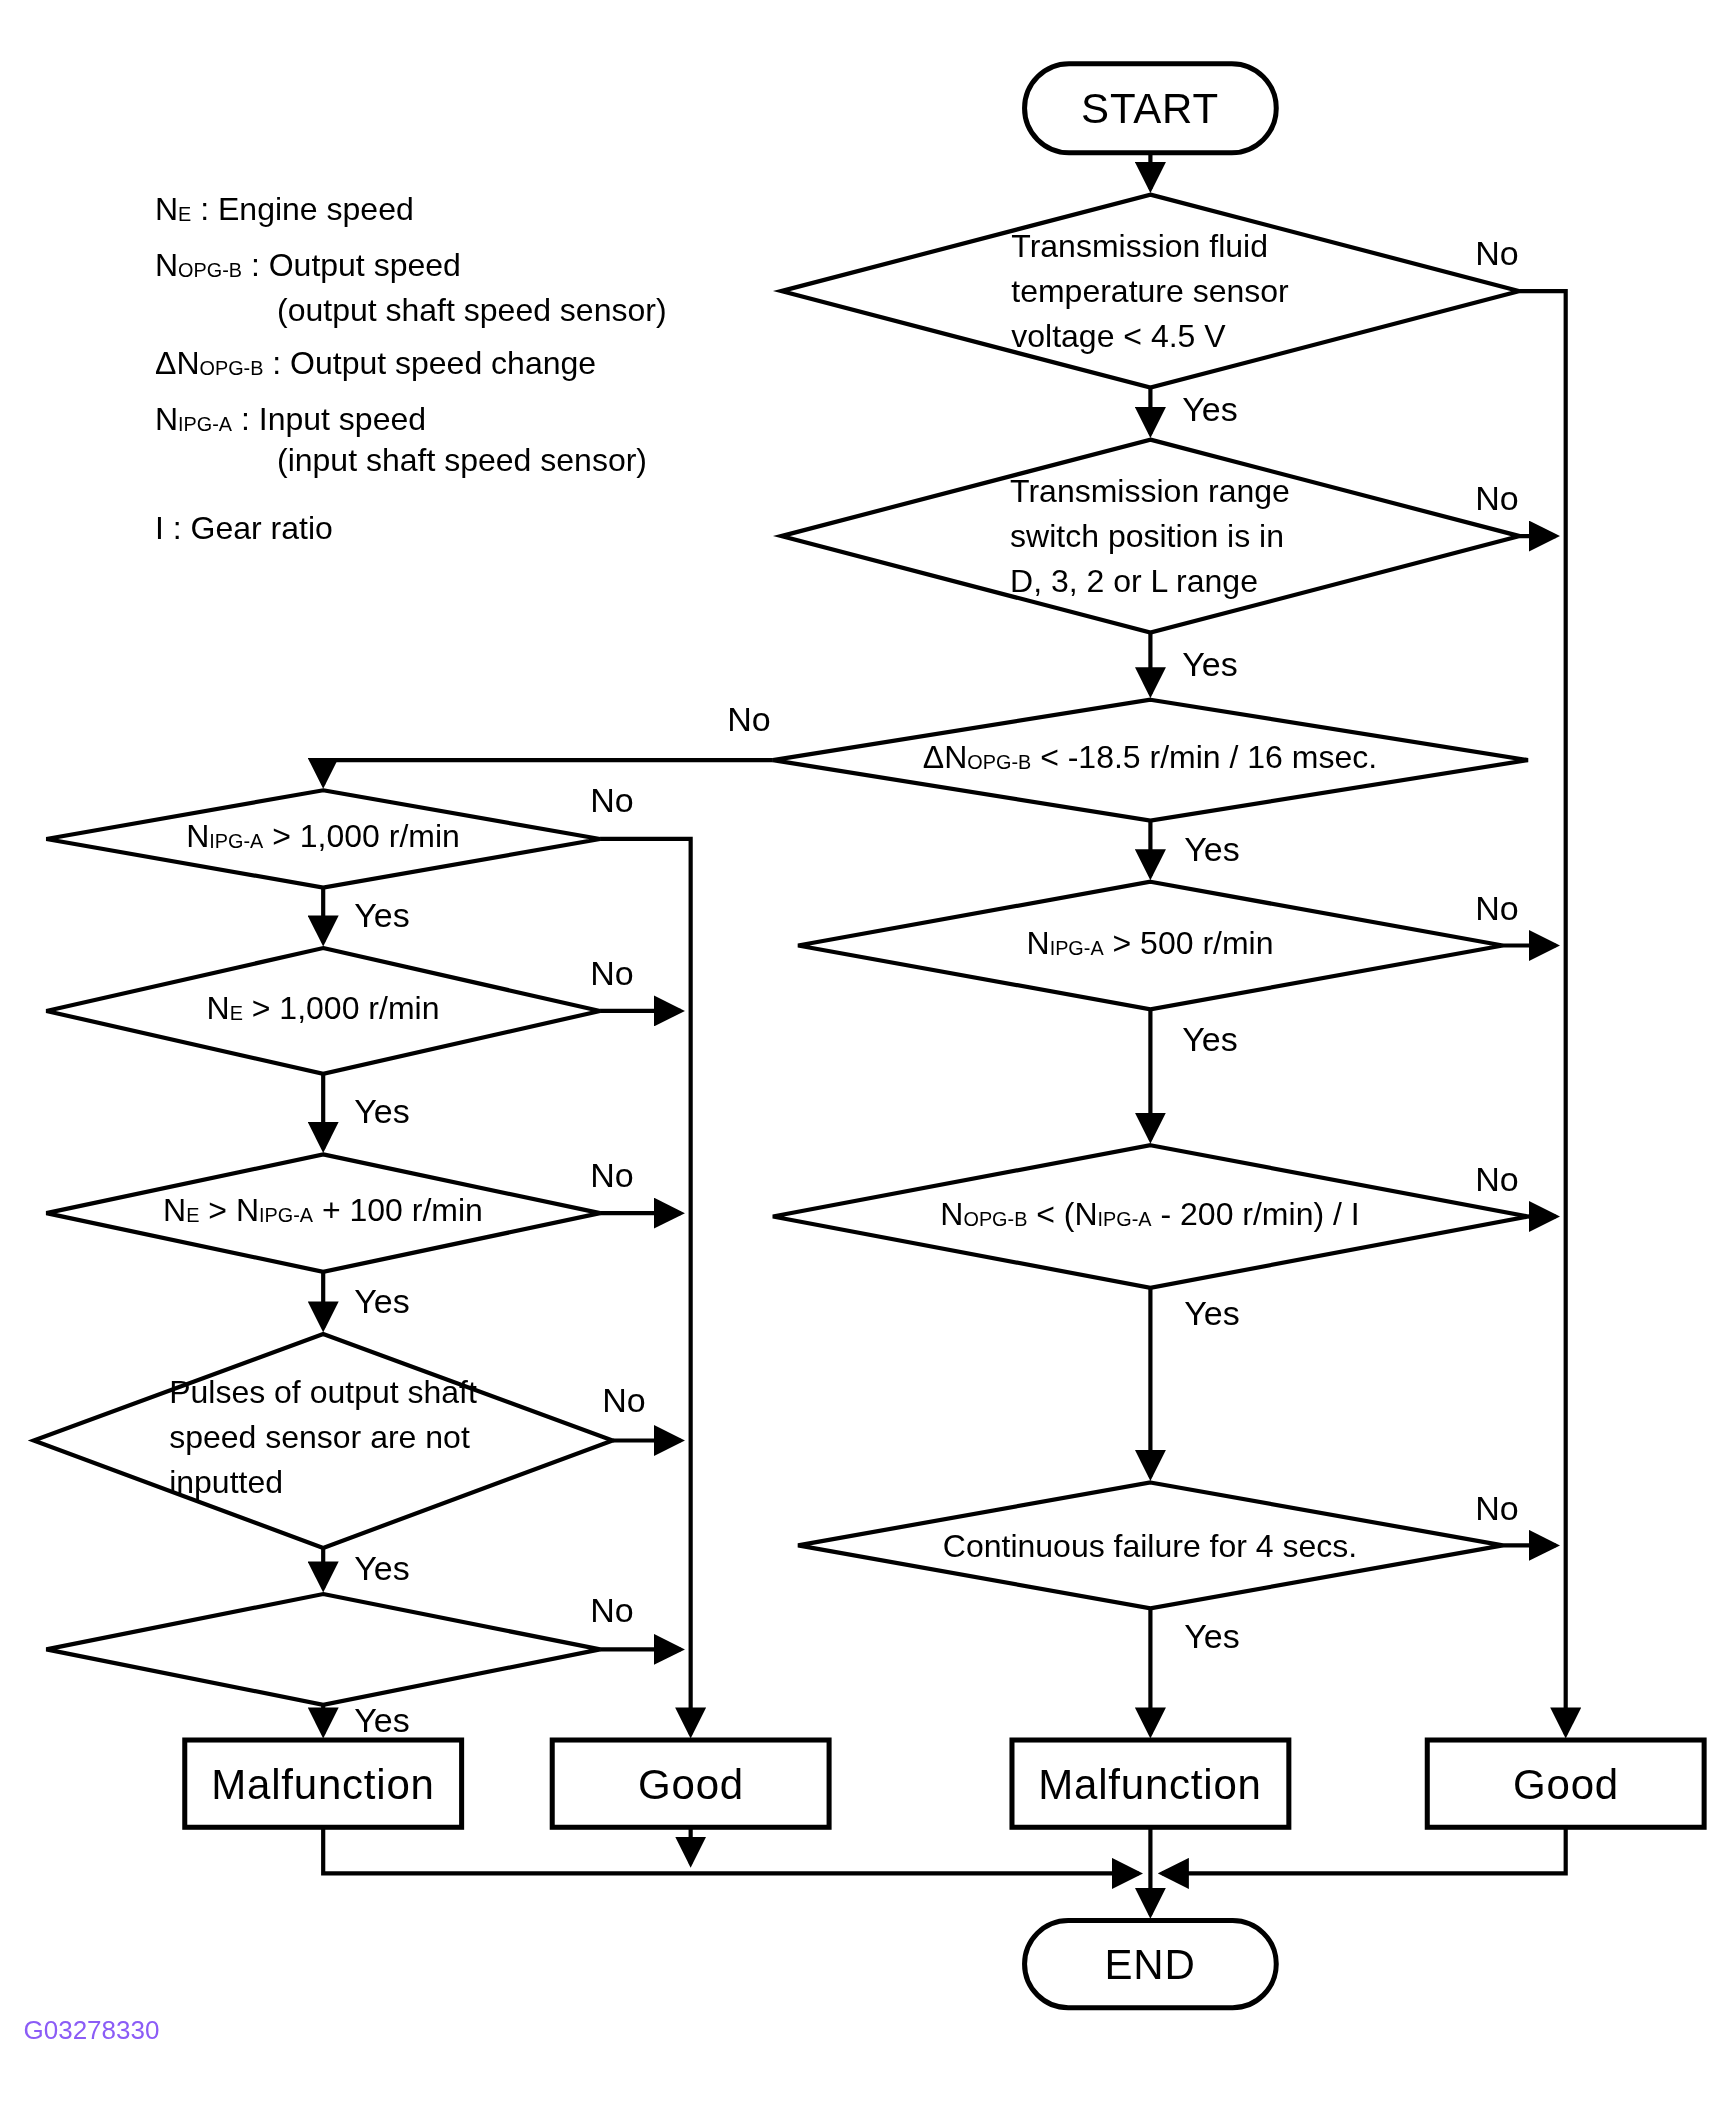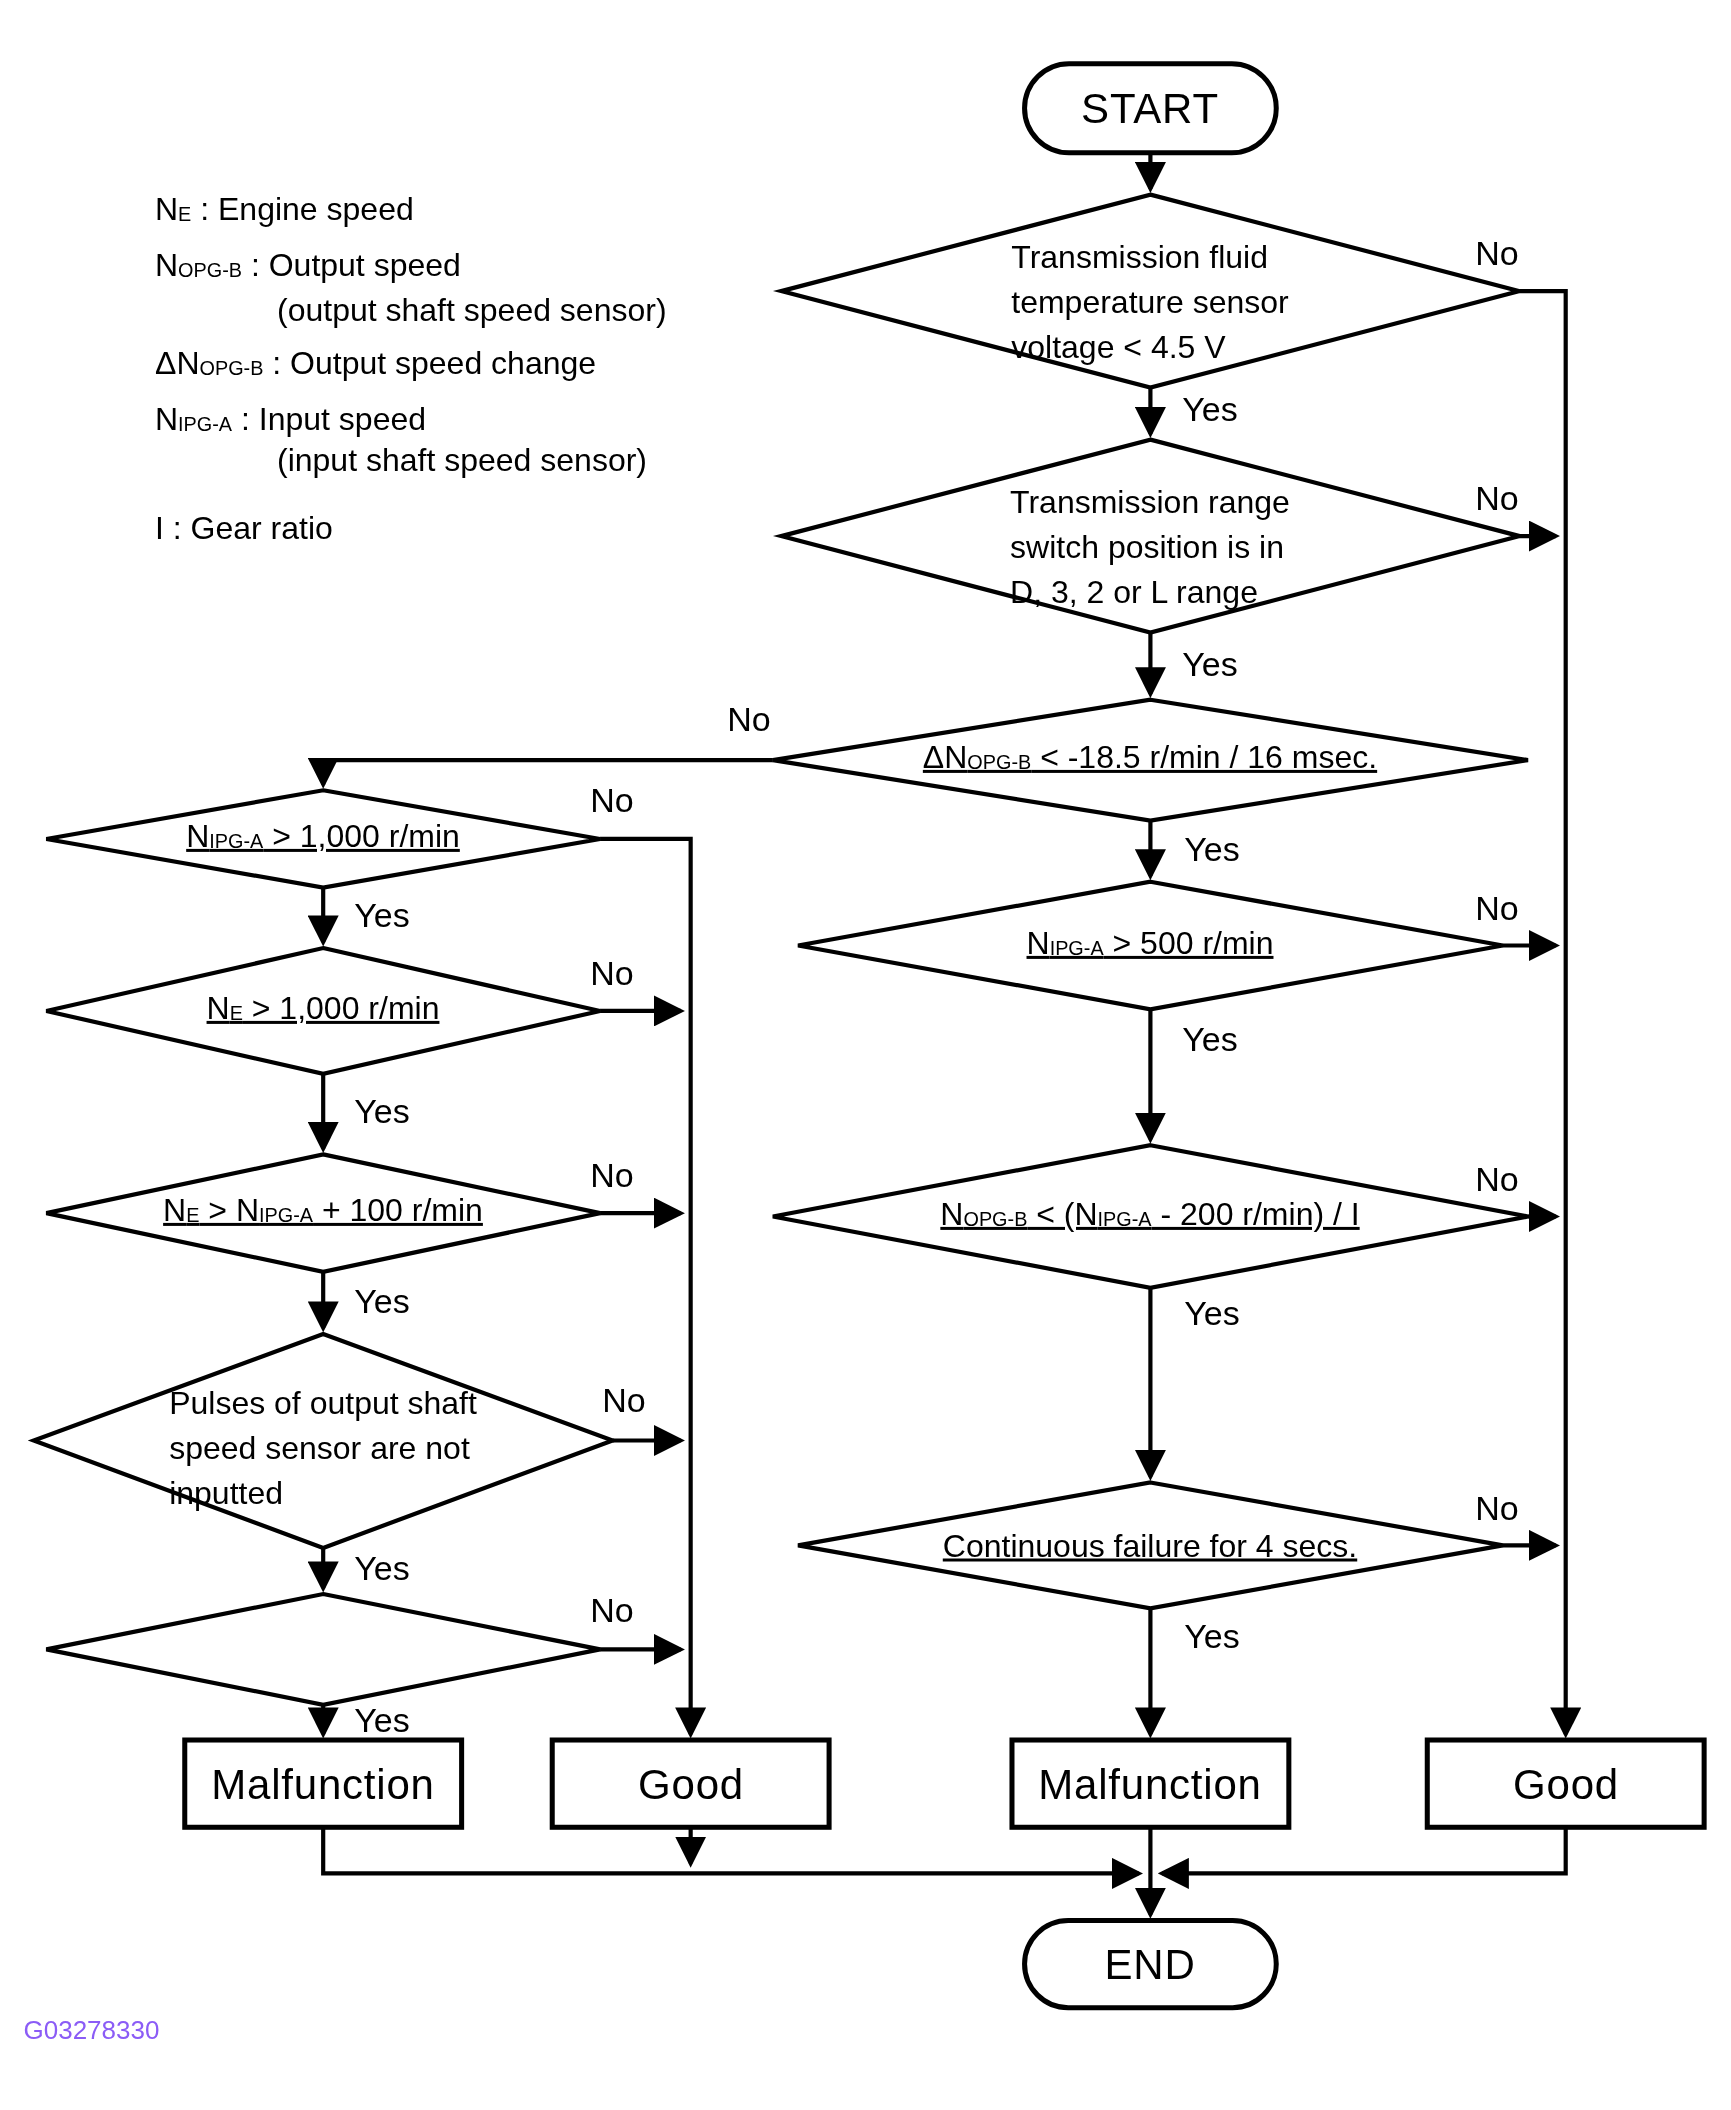--- a/index.html
+++ b/index.html
@@ -4,22 +4,22 @@
 <style>
   html,body { margin:0; padding:0; background:#ffffff; }
   #stage {
     position:relative; width:1732px; height:2110px;
     background:#ffffff; overflow:hidden;
     font-family:"Liberation Sans", sans-serif; color:#000;
   }
   #flow-svg { position:absolute; left:0; top:0; }
   .txt { position:absolute; transform:translate(-50%,-50%); white-space:pre-line;
          font-size:32px; line-height:45px; color:#000; }
-  .txt.left { text-align:left;margin-top:11px; }
-  .txt.center { text-align:center; white-space:nowrap;text-decoration:underline; }
+  .txt.left { text-align:left; }
+  .txt.center { text-align:center; white-space:nowrap; }
   .branch { position:absolute; transform:translate(-50%,-50%);
             font-size:34px; color:#000; white-space:nowrap; }
   .terminal-label, .result-label { position:absolute; transform:translate(-50%,-50%);
             font-size:42px; letter-spacing:0.8px; color:#000; white-space:nowrap; }
   .legend { position:absolute; left:155px; top:172px; font-size:32px; }
   .legend-row { position:absolute; left:0; white-space:nowrap; }
   .legend-row.indent { left:122px; }
   .sb { font-size:0.62em; vertical-align:-0.06em; letter-spacing:0; }
   .code { position:absolute; left:23.5px; top:2015px; font-size:26px; color:#8b5cf6; }
 </style>

